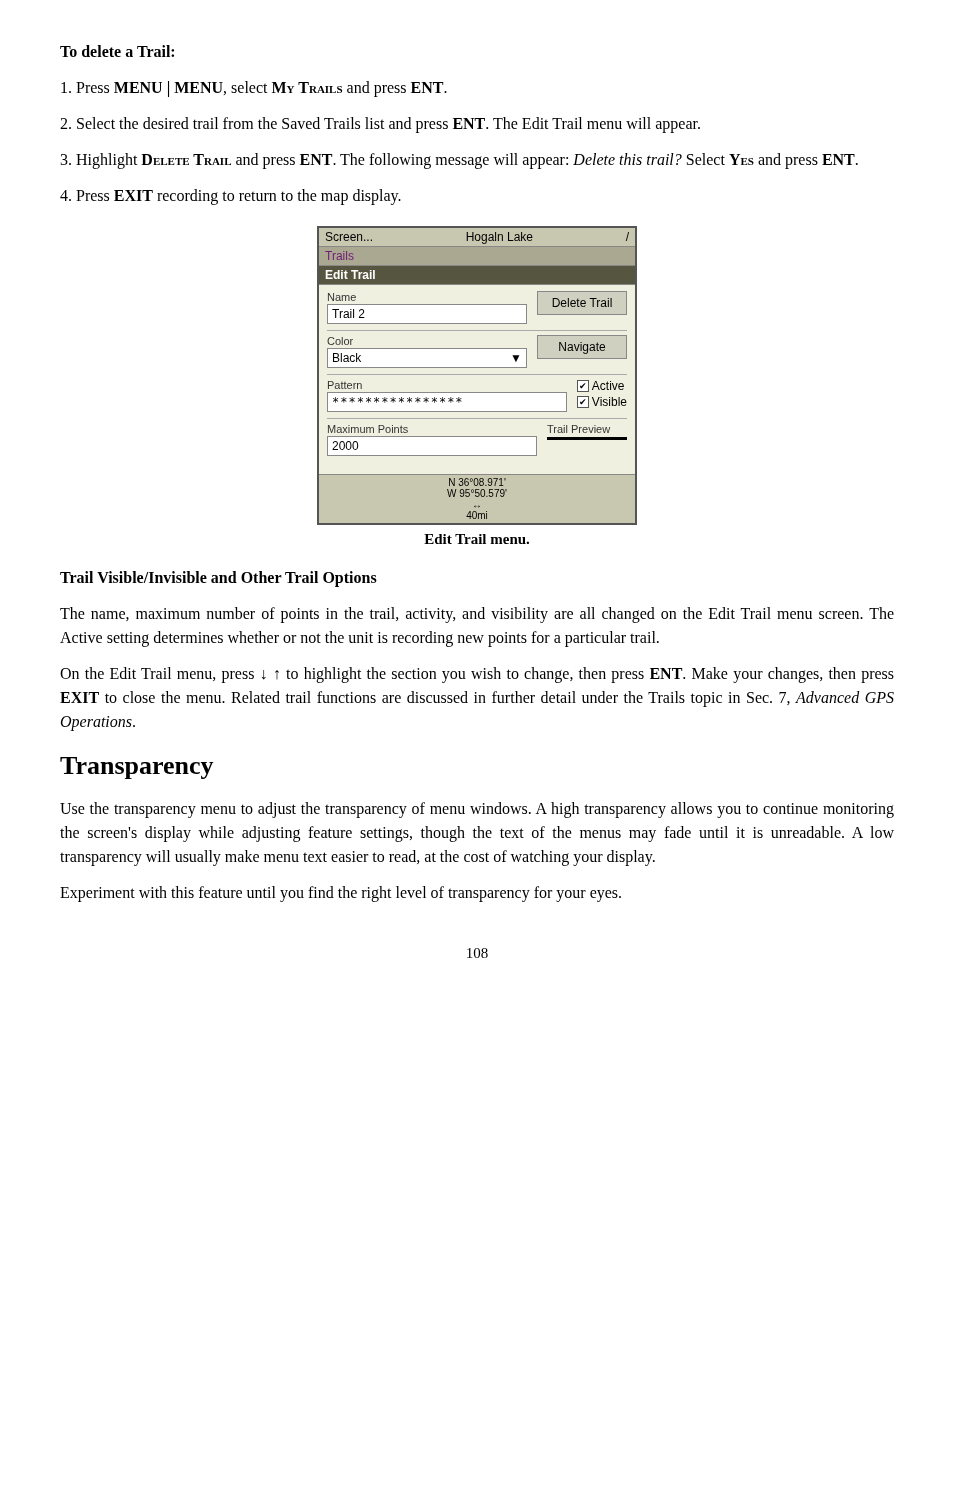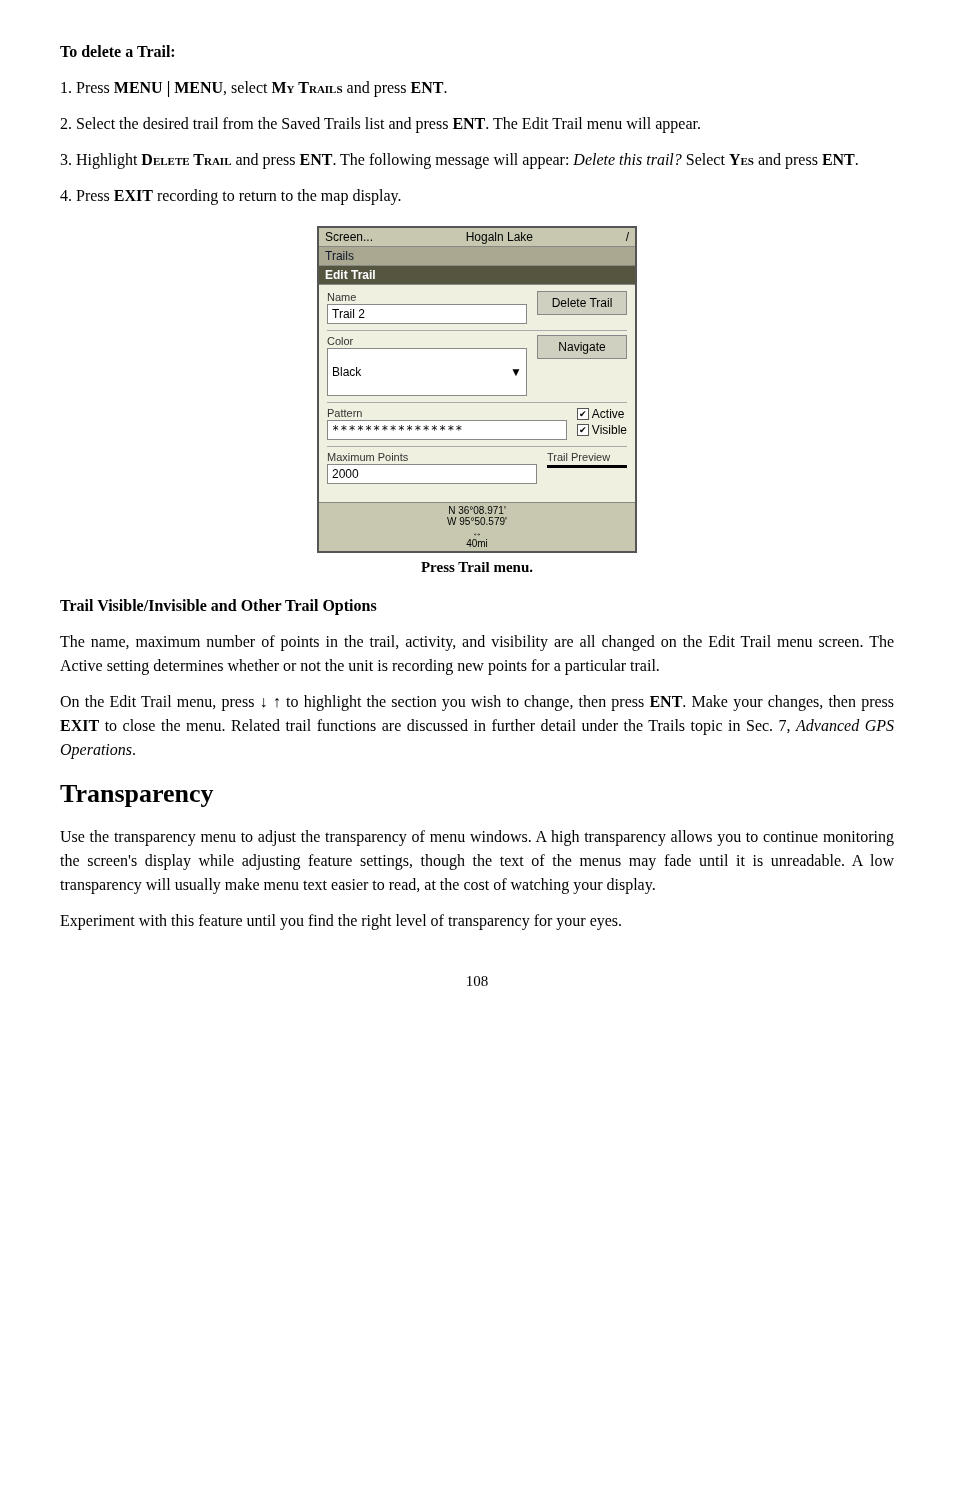--- a/index.html
+++ b/index.html
@@ -46,21 +46,21 @@
       align-items: center;
       background: #c8c8b0;
       border-bottom: 1px solid #888;
       padding: 2px 6px;
       font-size: 12px;
     }
     .gps-tab-bar {
       background: #aaa890;
       padding: 2px 6px;
       font-size: 12px;
-      color: #0f172a;
+      color: #701a75;
       border-bottom: 1px solid #888;
     }
     .gps-section-header {
       background: #555540;
       color: #fff;
       padding: 2px 6px;
       font-size: 12px;
       font-weight: bold;
       border-bottom: 1px solid #888;
     }
@@ -85,21 +85,21 @@
     .gps-value {
       background: #fff;
       border: 1px solid #888;
       padding: 2px 4px;
       font-size: 12px;
       min-width: 80px;
     }
     .gps-value-select {
       background: #fff;
       border: 1px solid #888;
-      padding: 16px 4px;
+      padding: 2px 4px;
       font-size: 12px;
       display: flex;
       justify-content: space-between;
       align-items: center;
       min-width: 100px;
     }
     .gps-button {
       background: #d0d0c0;
       border: 1px solid #888;
       padding: 4px 10px;
@@ -273,21 +273,21 @@
       </div>
 
       <div class="gps-status-bar">
         <span>N  36°08.971'</span>
         <span>W  95°50.579'</span>
         <span>↔</span>
         <span><span>40</span><span>mi</span></span>
       </div>
     </div>
 
-    <div class="caption">Press Trail menu.</div>
+    <div class="caption">Edit Trail menu.</div>
   </div>
 
   <p>
     <span class="bold">Trail Visible/Invisible and Other Trail Options</span>
   </p>
 
   <p>The name, maximum number of points in the trail, activity, and visibility are all changed on the Edit Trail menu screen. The Active setting determines whether or not the unit is recording new points for a particular trail.</p>
 
   <p>
     <span>On the Edit Trail menu, press </span><span class="bold">↓ ↑</span><span> to highlight the section you wish to change, then press </span><span class="bold">ENT</span><span>. Make your changes, then press </span><span class="bold">EXIT</span><span> to close the menu. Related trail functions are discussed in further detail under the Trails topic in Sec. 7, </span><span class="italic">Advanced GPS Operations</span><span>.</span>

